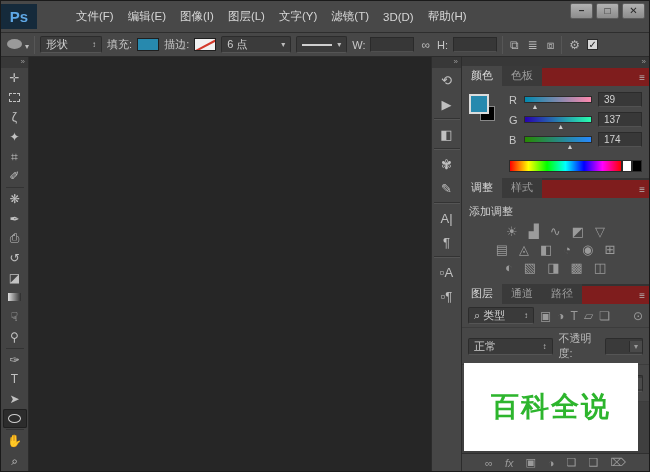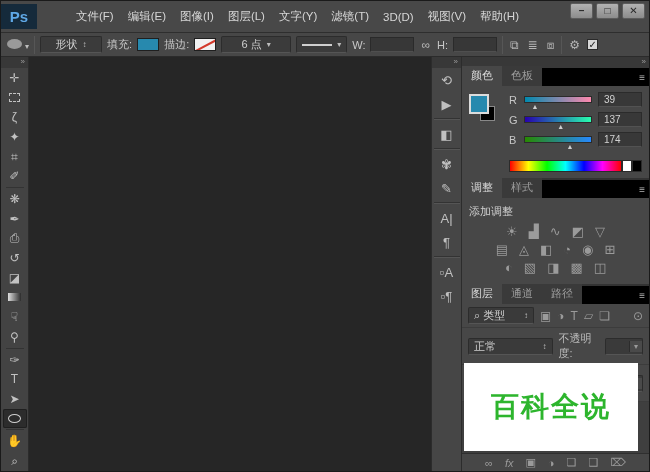--- a/index.html
+++ b/index.html
@@ -14,21 +14,21 @@
   .menu-item { padding:0 7px; height:100%; display:flex; align-items:center; font-size:11.5px; color:#d6d6d6; cursor:default; }
   .winbtns { position:absolute; right:4px; top:2px; display:flex; gap:3px; }
   .winbtn { width:23px; height:16px; background:linear-gradient(#b2b2b2,#8c8c8c); color:#2a2a2a; border:1px solid #5c5c5c; border-radius:2px; font-size:10px; line-height:14px; text-align:center; font-weight:bold; cursor:default; }
 
   
   .optionsbar { height:24px; background:#474747; border-bottom:1px solid #2b2b2b; display:flex; align-items:center; gap:5px; padding:0 6px; flex:0 0 auto; font-size:11px; color:#c8c8c8; }
   .vsep { width:1px; height:18px; background:#373737; border-right:1px solid #565656; }
   .preset-ellipse { width:15px; height:10px; background:#9a9a9a; border-radius:50%; display:inline-block; }
   .dd-arrow { font-size:8px; color:#bdbdbd; }
   .combo { background:#3b3b3b; border:1px solid #2c2c2c; border-bottom-color:#555; height:17px; display:flex; align-items:center; gap:5px; padding:0 5px; border-radius:2px; color:#cfcfcf; }
-  .combo.small { min-width:62px; justify-content:center; }
+  .combo.small { min-width:62px; justify-content:space-between; }
   .swatch-fill { width:22px; height:13px; background:#2789ae; border:1px solid #1f1f1f; display:inline-block; position:relative; }
   .swatch-stroke { width:22px; height:13px; background:#f2f2f2; border:1px solid #1f1f1f; display:inline-block; position:relative; overflow:hidden; }
   .swatch-stroke::after { content:""; position:absolute; left:-3px; top:5px; width:30px; height:2px; background:#d33a2c; transform:rotate(-28deg); }
   .mini-input { width:44px; height:15px; background:#373737; border:1px solid #2a2a2a; border-bottom-color:#4f4f4f; color:#ddd; font-size:10px; padding:0 3px; }
   .line-style { width:30px; height:2px; background:#cfcfcf; display:inline-block; }
   .opt-icon { color:#b5b5b5; font-size:12px; padding:0 2px; cursor:default; }
   .checkbox { width:11px; height:11px; background:#d6d6d6; border:1px solid #2a2a2a; color:#222; font-size:10px; line-height:10px; text-align:center; display:inline-block; }
 
   
   .main { flex:1 1 auto; display:flex; min-height:0; }
@@ -47,21 +47,21 @@
   .canvas { flex:1 1 auto; background:#262626; }
 
   
   .strip { width:30px; background:#464646; border-left:1px solid #2c2c2c; display:flex; flex-direction:column; align-items:center; flex:0 0 auto; }
   .strip-icon { width:26px; height:24px; display:flex; align-items:center; justify-content:center; color:#c0c0c0; font-size:13px; cursor:default; }
   .strip-sep { width:26px; height:2px; border-top:1px solid #333; border-bottom:1px solid #555; margin:2px 0; }
 
   
   .dock { width:188px; background:#464646; border-left:1px solid #2c2c2c; display:flex; flex-direction:column; flex:0 0 auto; min-height:0; }
   .panel { display:flex; flex-direction:column; border-bottom:2px solid #333; }
-  .tabrow { height:18px; background:#000000; display:flex; align-items:flex-end; position:relative; flex:0 0 auto; }
+  .tabrow { height:18px; background:#7f1d1d; display:flex; align-items:flex-end; position:relative; flex:0 0 auto; }
   .tab { padding:2px 9px 3px; font-size:11px; color:#9d9d9d; background:#3a3a3a; cursor:default; }
   .tab.active { background:#474747; color:#d8d8d8; }
   .panel-menu { position:absolute; right:4px; top:4px; color:#b5b5b5; font-size:10px; cursor:default; }
   .panel-body { background:#474747; padding:6px 7px; }
 
   
   .color-body { display:flex; gap:8px; }
   .fgbg { width:32px; height:34px; position:relative; flex:0 0 auto; margin-top:2px; }
   .fg { position:absolute; left:0; top:0; width:20px; height:20px; background:#2789ae; border:2px solid #dcdcdc; z-index:2; }
   .bg { position:absolute; left:11px; top:12px; width:15px; height:15px; background:#000; border:1px solid #888; z-index:1; }
@@ -110,21 +110,20 @@
   <div class="menubar">
     <div class="logo">Ps</div>
     <div class="menus">
       <div class="menu-item">文件(F)</div>
       <div class="menu-item">编辑(E)</div>
       <div class="menu-item">图像(I)</div>
       <div class="menu-item">图层(L)</div>
       <div class="menu-item">文字(Y)</div>
       <div class="menu-item">滤镜(T)</div>
       <div class="menu-item">3D(D)</div>
-      <div class="menu-item">视图(V)</div>
       <div class="menu-item">帮助(H)</div>
     </div>
     <div class="winbtns">
       <div class="winbtn">–</div>
       <div class="winbtn">□</div>
       <div class="winbtn">✕</div>
     </div>
   </div>
 
   <div class="optionsbar">

